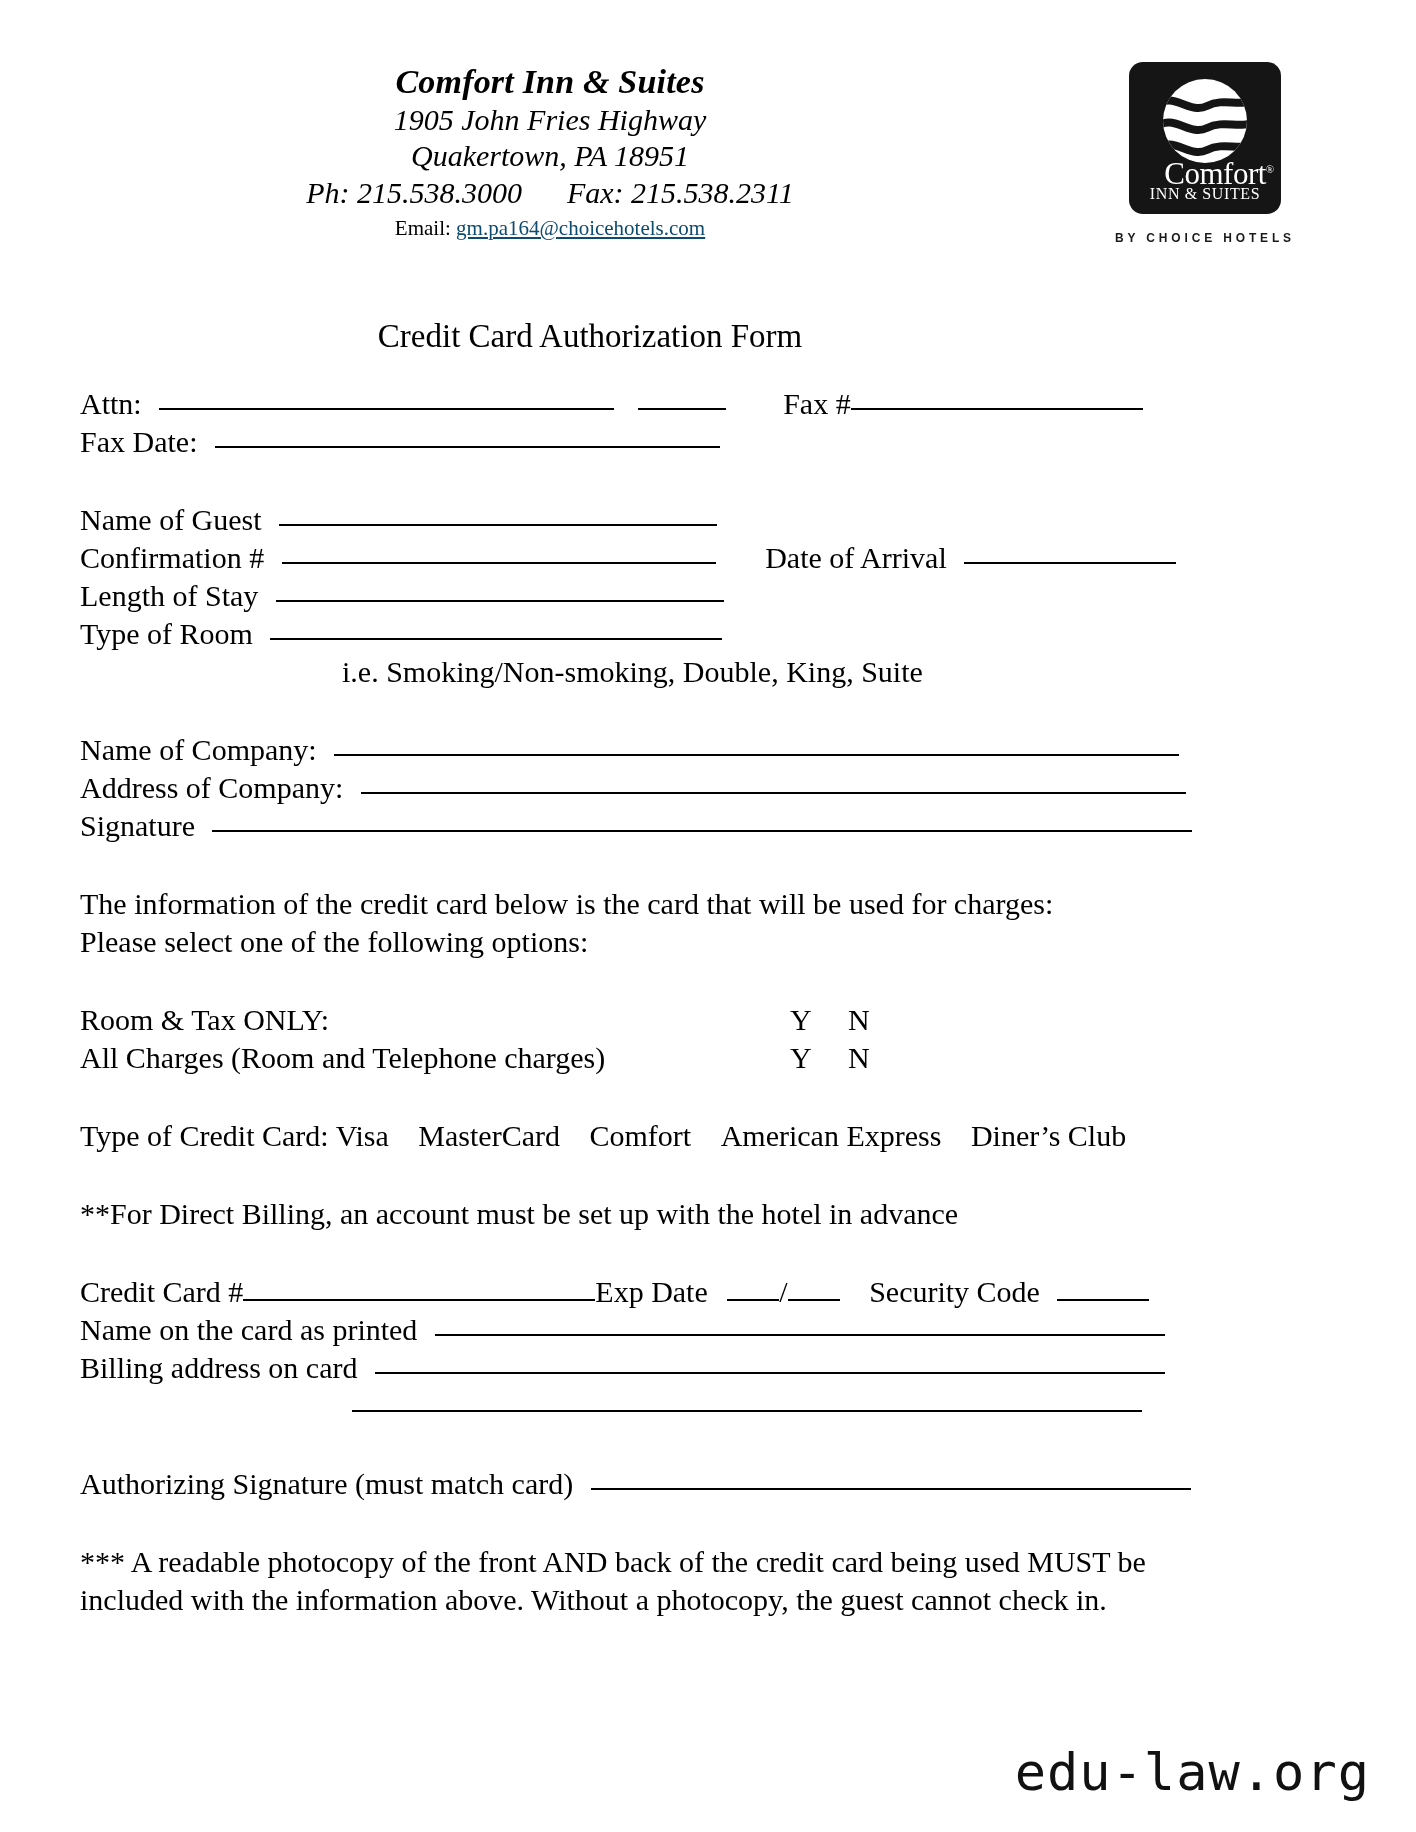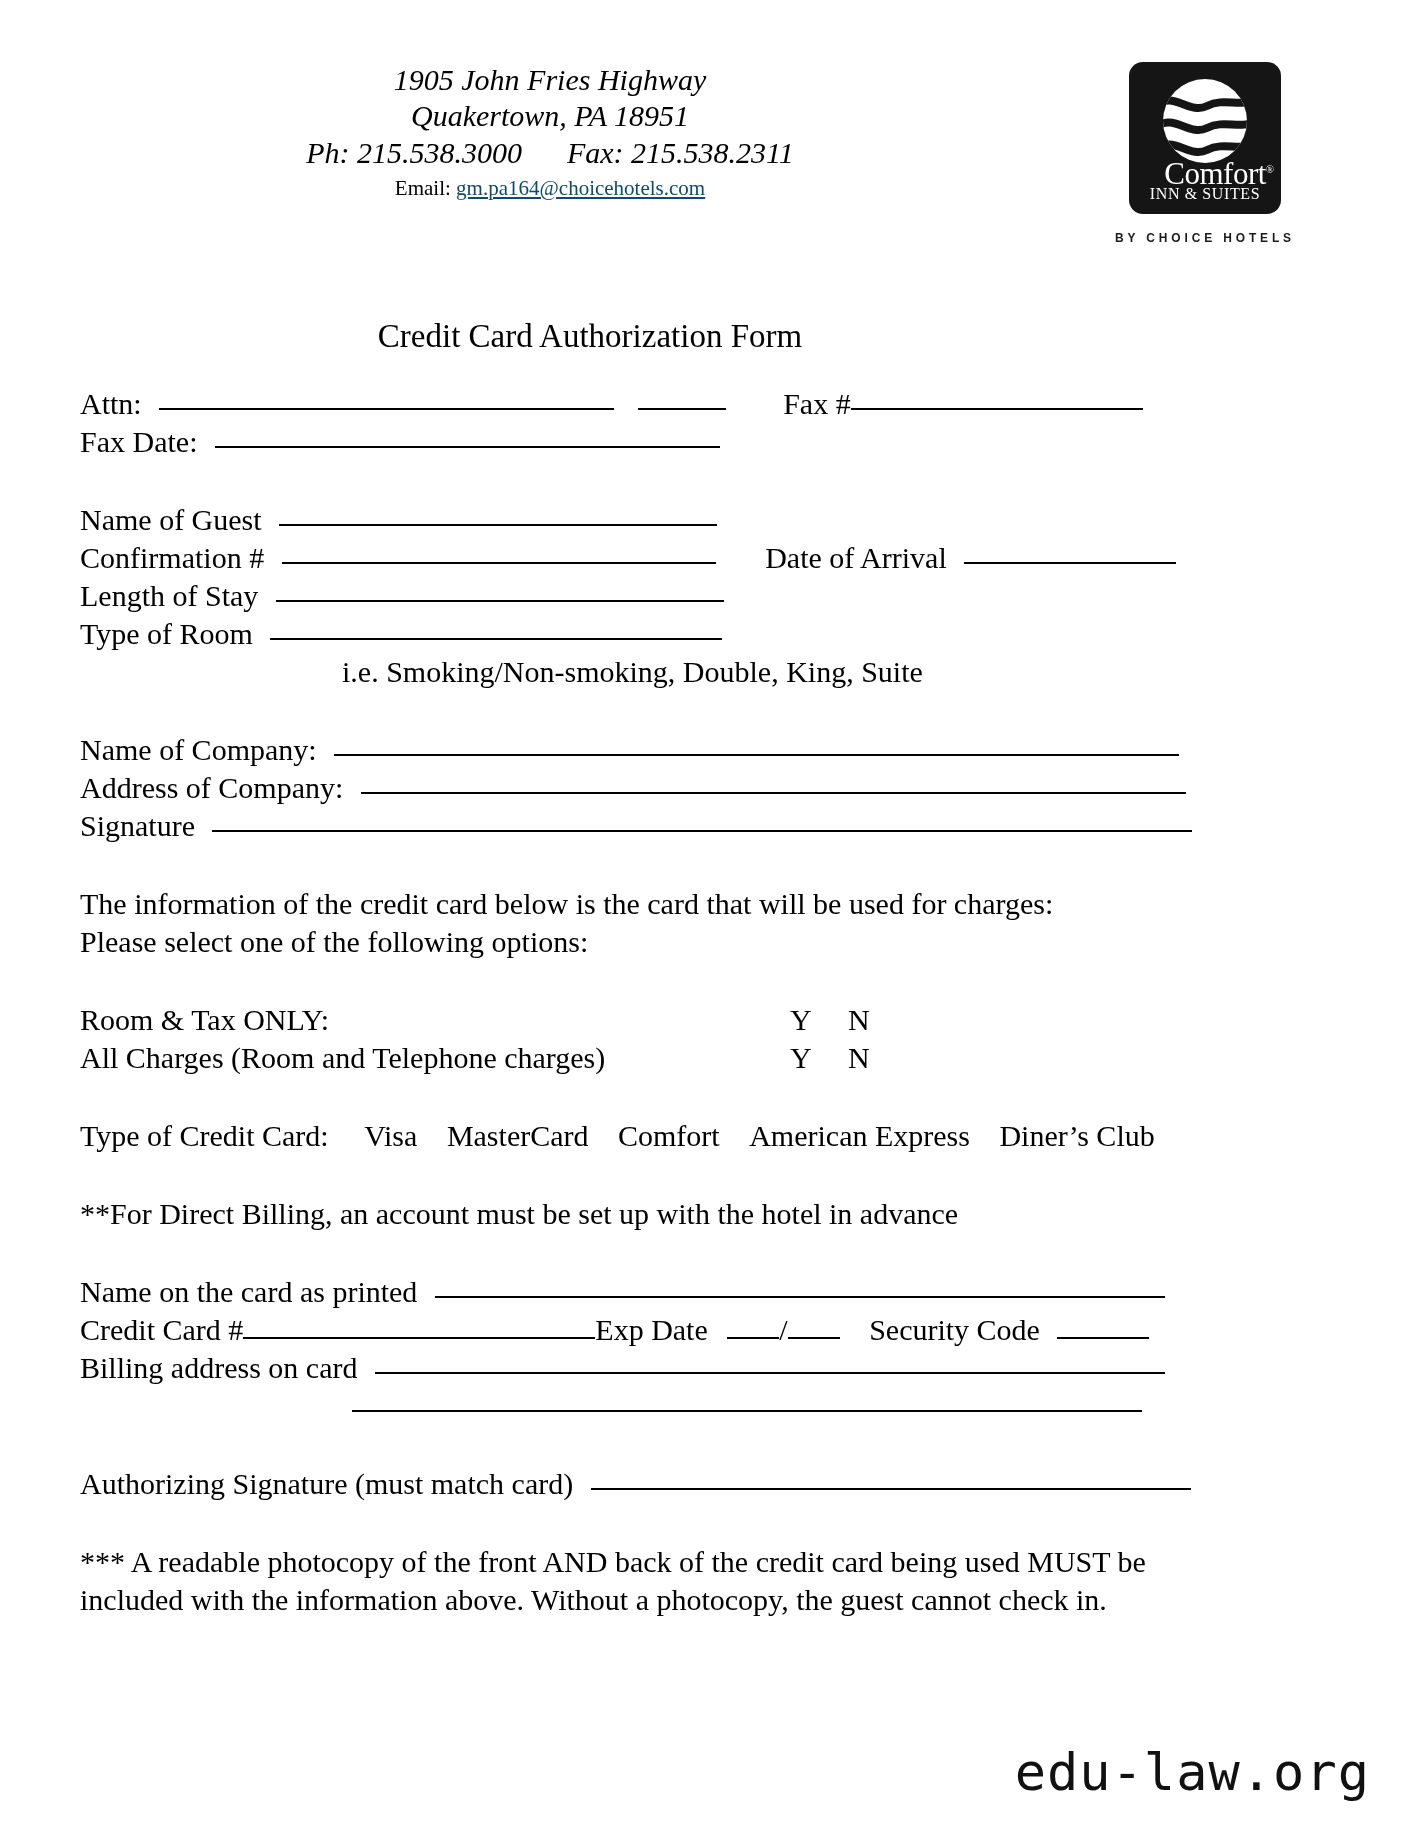--- a/index.html
+++ b/index.html
@@ -186,20 +186,21 @@
     color: #111;
   }
 </style>
 </head>
 <body>
 
 <div class="page">
 
   <div class="header">
     <div class="hdr-block">
+      <div class="hotel-name">Comfort Inn &amp; Suites</div>
       <div class="hotel-addr">1905 John Fries Highway</div>
       <div class="hotel-addr">Quakertown, PA 18951</div>
       <div class="hotel-phone">Ph: 215.538.3000      Fax: 215.538.2311</div>
       <div class="email-line">
         <span>Email: </span><a class="email-link" href="#">gm.pa164@choicehotels.com</a>
       </div>
     </div>
   </div>
 
   <div class="logo-wrap">
@@ -304,46 +305,46 @@
     <div class="row">
       <span class="lbl">All Charges (Room and Telephone charges)</span>
       <span class="yn" style="left:710px;">Y</span>
       <span class="yn" style="left:768px;">N</span>
     </div>
 
     <div class="gap-lg"></div>
 
     <div class="row">
       <span class="lbl">Type of Credit Card:</span>
-      <span class="lbl" style="margin-left:28px;font-family:Liberation Serif, serif;">Visa</span>
+      <span class="lbl" style="">Visa</span>
       <span class="lbl" style="margin-left:22px;margin-top:8px;">MasterCard</span>
       <span class="lbl" style="margin-left:22px;">Comfort</span>
       <span class="lbl" style="margin-left:22px;">American Express</span>
       <span class="lbl" style="margin-left:22px;">Diner’s Club</span>
     </div>
 
     <div class="gap-lg"></div>
 
     <div class="row">**For Direct Billing, an account must be set up with the hotel in advance</div>
 
     <div class="gap-lg"></div>
 
     <div class="row">
-      <span class="lbl">Name on the card as printed</span>
-      <span class="blank" style="width:730px;margin-left:10px;"></span>
-    </div>
-
-    <div class="row">
       <span class="lbl">Credit Card #</span><span class="blank-tight" style="width:352px;"></span><span class="lbl">Exp Date</span>
       <span class="blank-tight" style="width:52px;margin-left:12px;"></span><span class="lbl">/</span><span class="blank-tight" style="width:52px;"></span>
       <span class="lbl" style="margin-left:22px;">Security Code</span>
       <span class="blank-tight" style="width:92px;margin-left:10px;"></span>
     </div>
 
     <div class="row">
+      <span class="lbl">Name on the card as printed</span>
+      <span class="blank" style="width:730px;margin-left:10px;"></span>
+    </div>
+
+    <div class="row">
       <span class="lbl">Billing address on card</span>
       <span class="blank" style="width:790px;margin-left:10px;"></span>
     </div>
 
     <div class="row">
       <span class="blank" style="width:790px;margin-left:272px;"></span>
     </div>
 
     <div class="gap-lg"></div>
 

